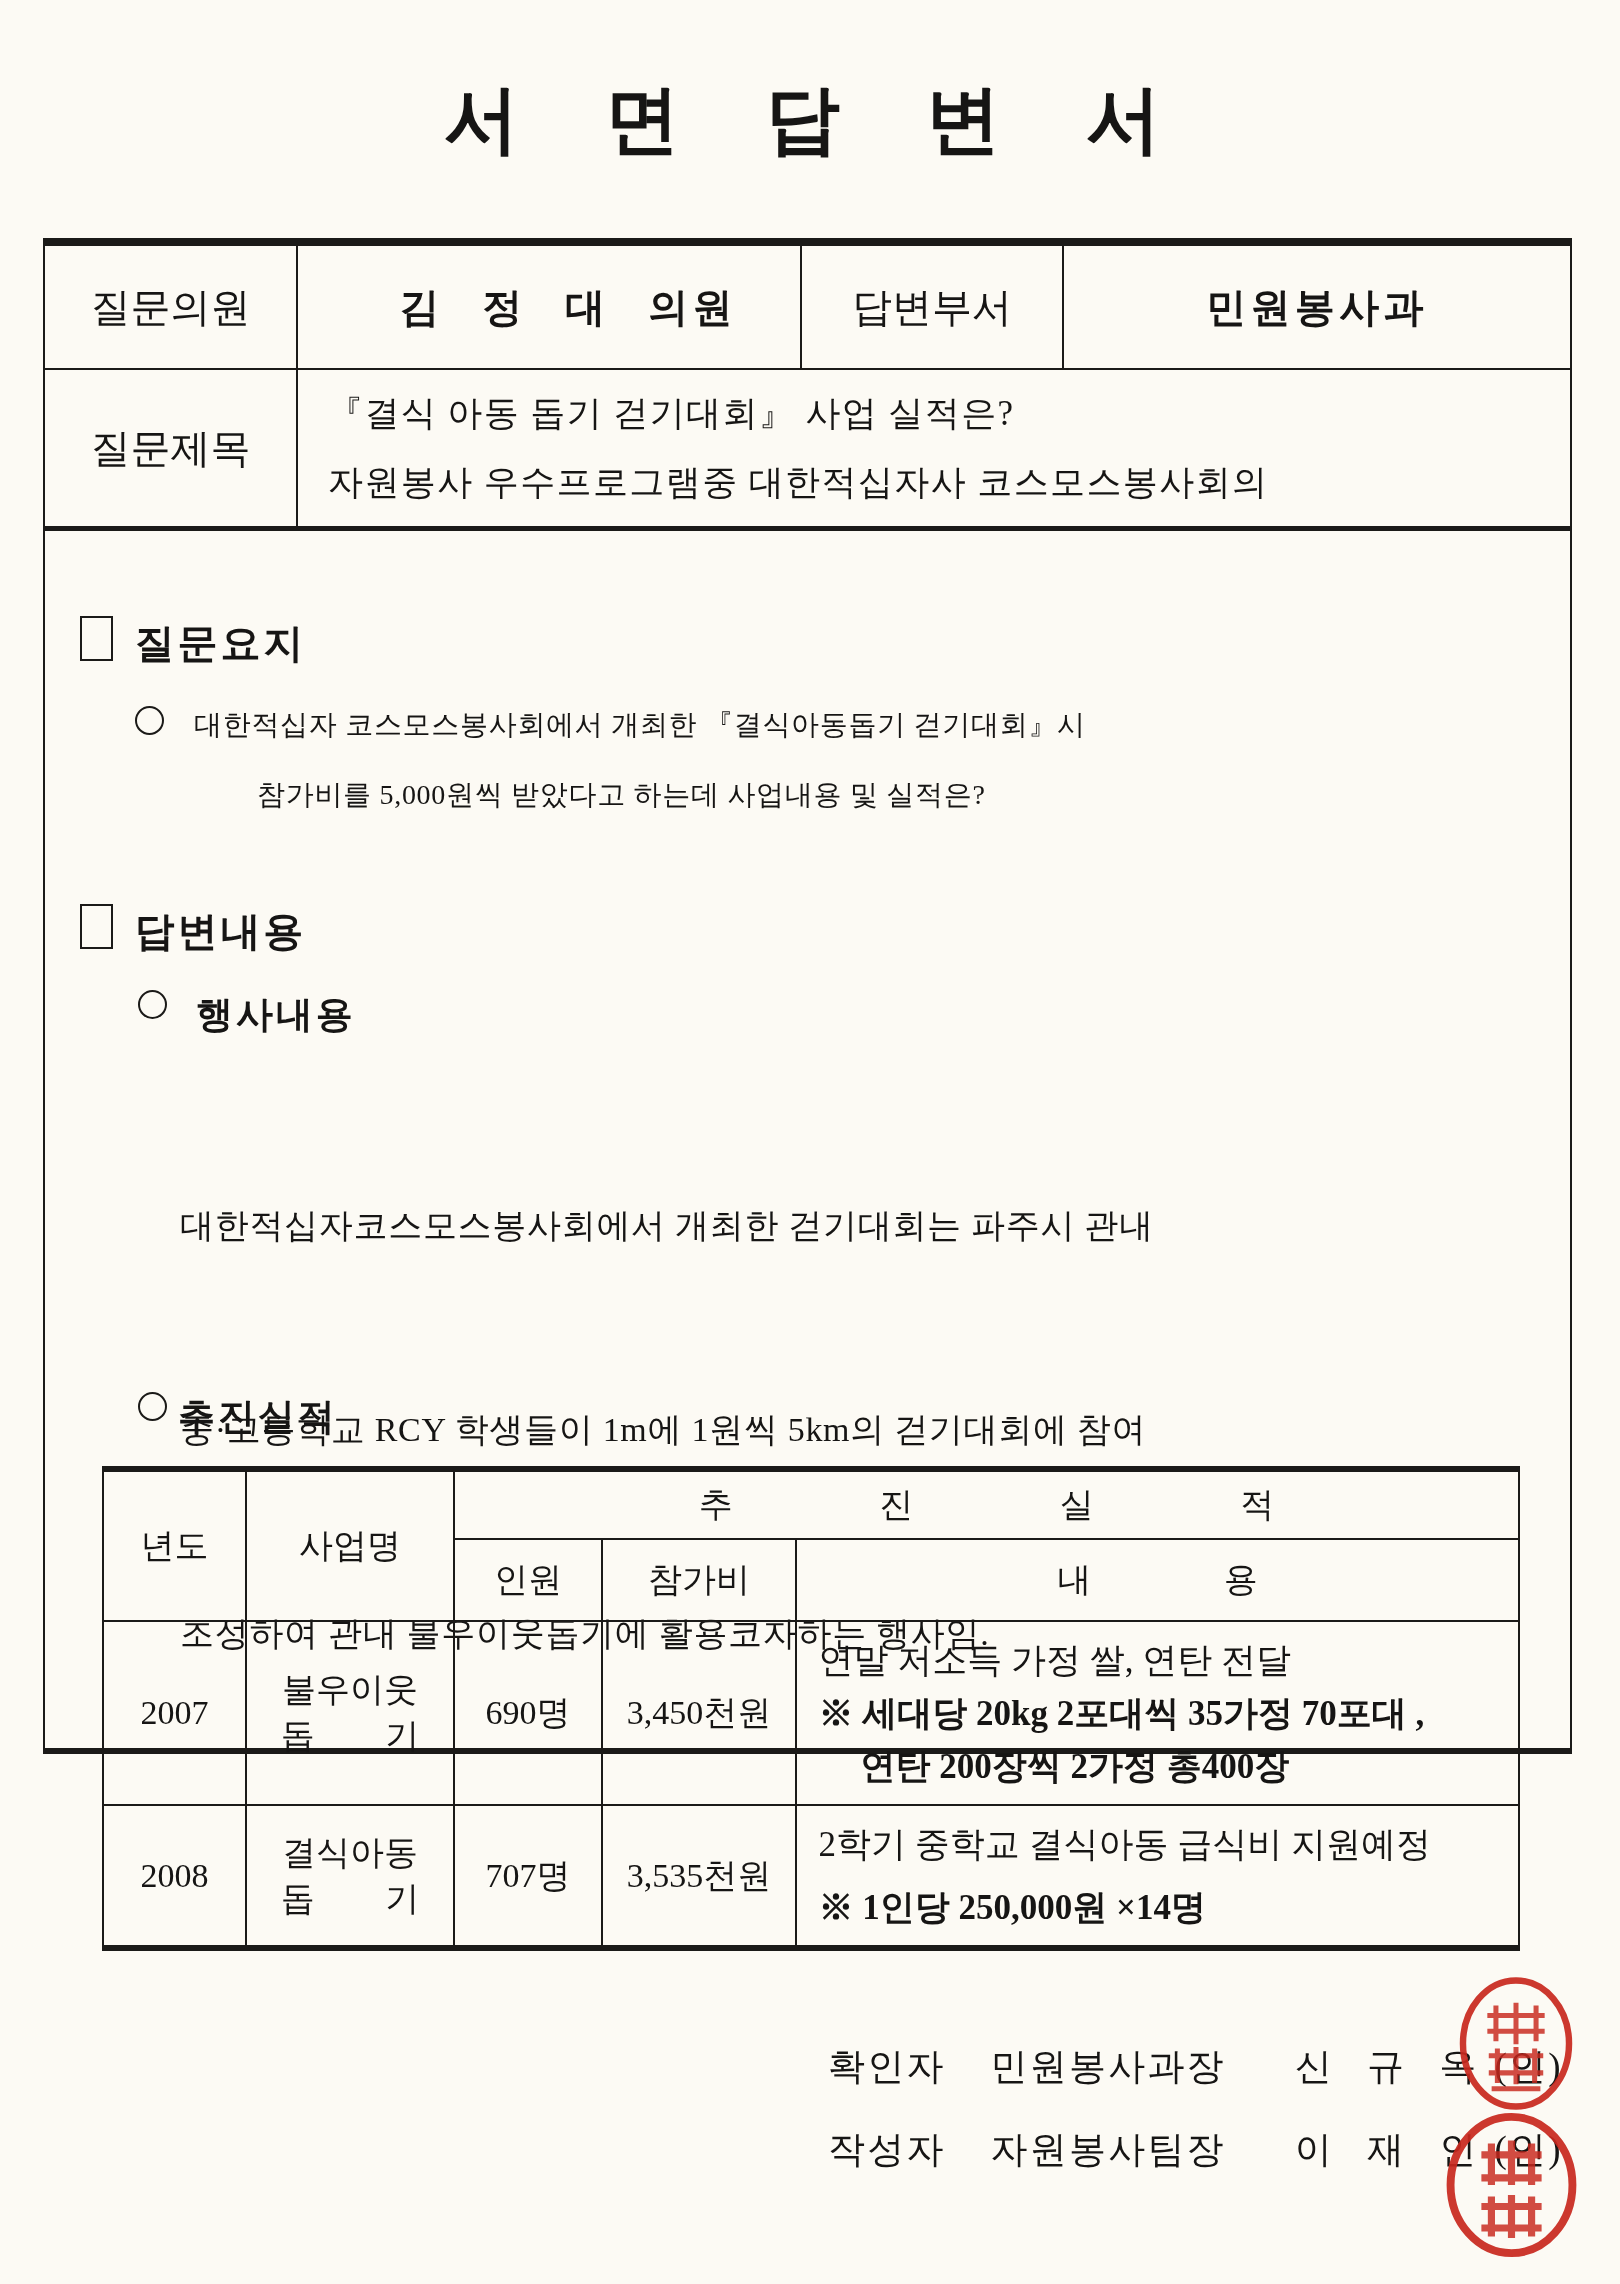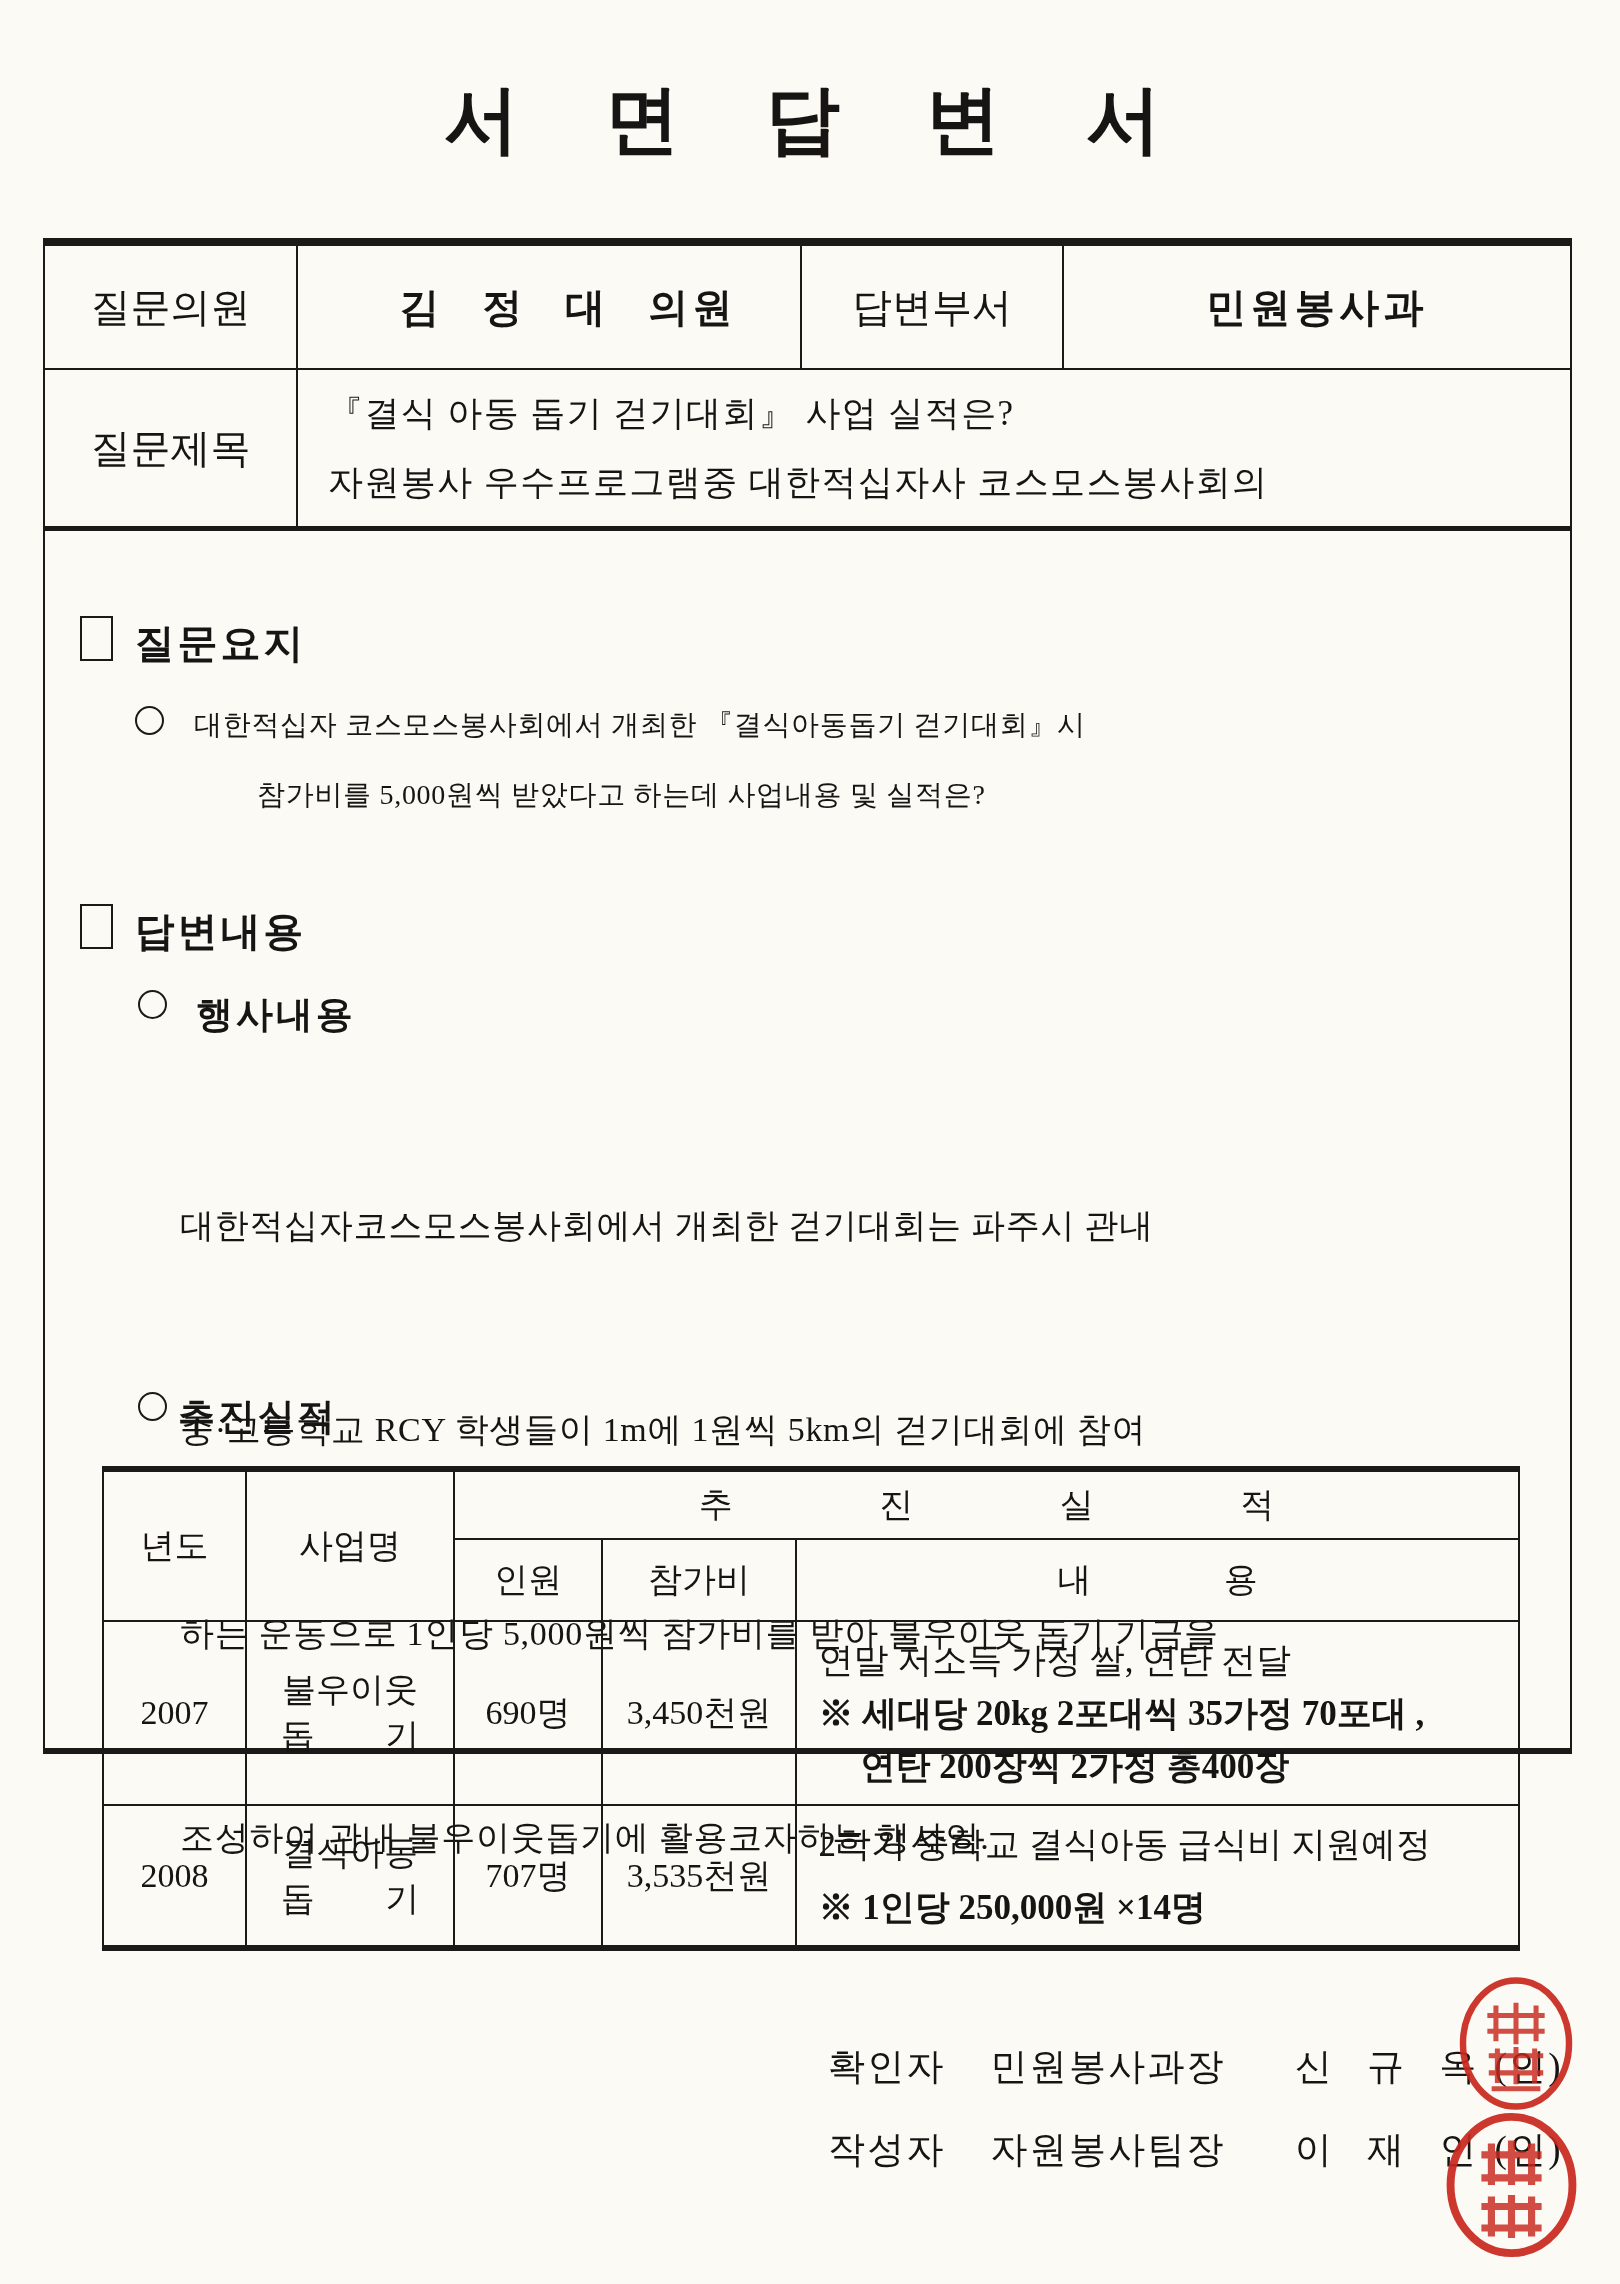--- a/index.html
+++ b/index.html
@@ -107,21 +107,20 @@
     <span class="sec-h">답변내용</span>
   </div>
   <div class="abs hrow" style="left:138px; top:990px; gap:29px;">
     <span class="ci-bullet"></span>
     <span class="sub-h">행사내용</span>
   </div>
 
   <div class="abs bodytext" style="left:180px; top:1056px;">
     <div>대한적십자코스모스봉사회에서 개최한 걷기대회는 파주시 관내</div>
     <div>중·고등학교 RCY 학생들이 1m에 1원씩 5km의 걷기대회에 참여</div>
-    <div>하는 운동으로 1인당 5,000원씩 참가비를 받아 불우이웃 돕기 기금을</div>
     <div>조성하여 관내 불우이웃돕기에 활용코자하는 행사임.</div>
   </div>
 
   <div class="abs hrow" style="left:138px; top:1392px; gap:11px;">
     <span class="ci-bullet"></span>
     <span class="sub-h">추진실적</span>
   </div>
 
   <table class="rtable">
     <colgroup>

